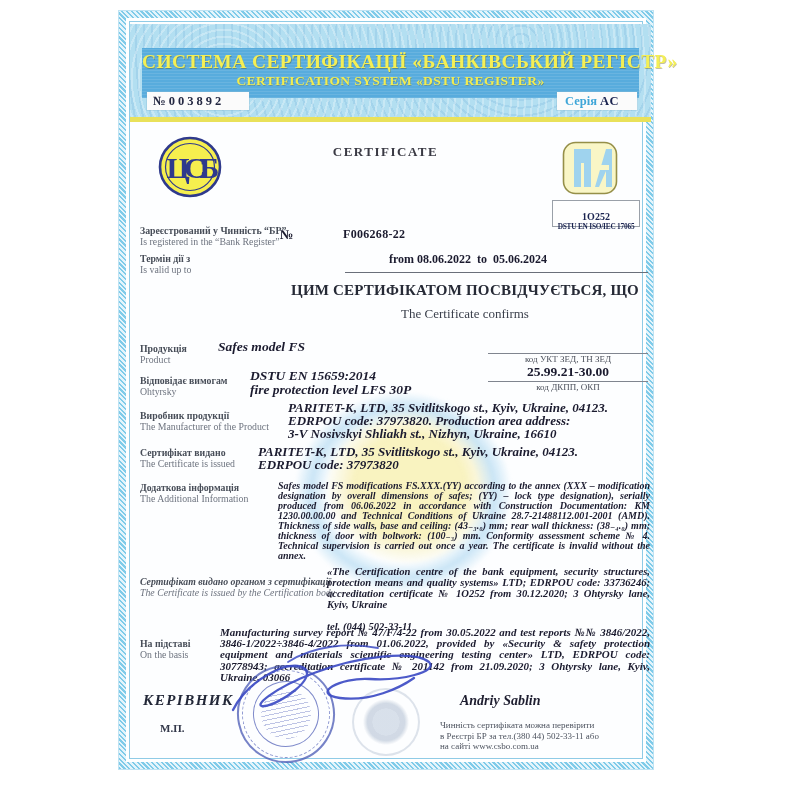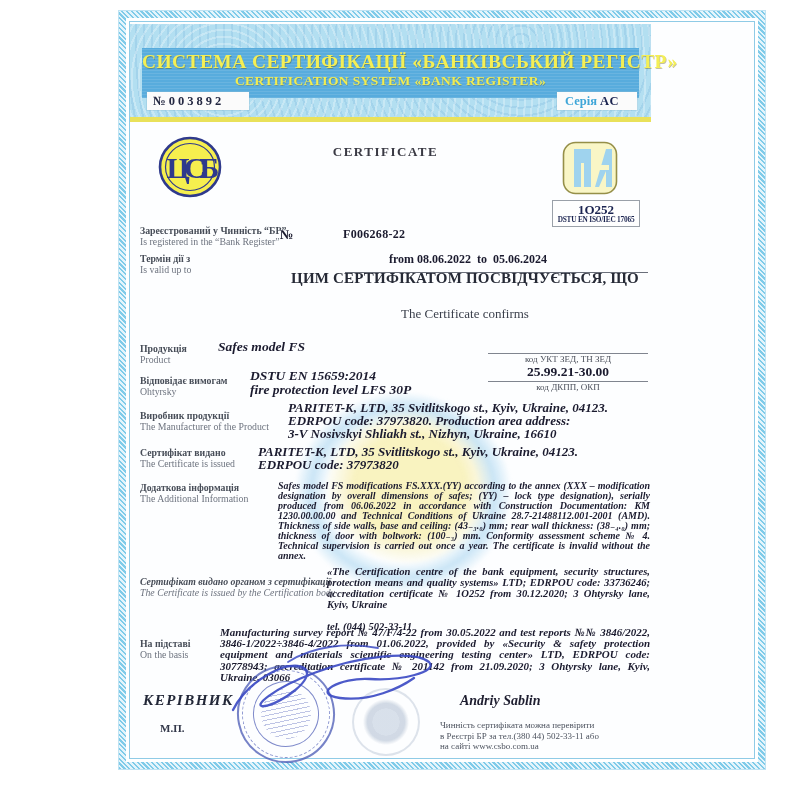--- a/index.html
+++ b/index.html
@@ -1,21 +1,21 @@
 <!DOCTYPE html>
 <html><head>
 <meta charset="utf-8">
 <style>
   html,body{margin:0;padding:0;}
   body{
     width:800px;height:800px;position:relative;background:#ffffff;
     font-family:"Liberation Serif","DejaVu Serif",serif;
     -webkit-font-smoothing:antialiased;
   }
-  .cert{position:absolute;left:118px;top:10px;width:648px;height:760px;}
+  .cert{position:absolute;left:118px;top:10px;width:536px;height:760px;}
   .cert-border{
     position:absolute;inset:0;
     background:repeating-linear-gradient(45deg,#7fcbe9 0 1.6px,#e4f4fb 1.6px 3.4px);
     border:1px solid #bfe3f3;
   }
   .cert-paper{position:absolute;inset:8px;background:#ffffff;}
   .cert-frame{position:absolute;inset:11px;border:1px solid #8fcbe6;background:#fdfeff;}
   .abs{position:absolute;}
   
   .band{
@@ -80,37 +80,37 @@
     white-space:pre-line;z-index:2;}
   .val-up{font-weight:bold;font-size:13px;color:#1b1b2f;z-index:2;}
   .para{font-weight:bold;font-style:italic;color:#1b1b2f;text-align:justify;z-index:2;}
   .codecap{font-size:9px;color:#4a4f5a;text-align:center;}
   .codeline{border-top:1px solid #80858f;}
   .statement-ua{font-weight:bold;font-size:15px;color:#262a36;letter-spacing:.2px;text-align:center;}
   .statement-en{font-size:13px;color:#3a3f4b;text-align:center;}
   .fineprint{font-size:9px;line-height:10.5px;color:#4c525e;white-space:pre-line;z-index:2;}
   .accbox{left:434px;top:190px;width:86px;height:25px;background:#fefefe;border:1px solid #9aa0a8;
     text-align:center;z-index:2;color:#1b2450;}
-  .accbox .c1{font-size:13px;font-weight:bold;line-height:11px;margin-top:3px;}
+  .accbox .c1{font-size:10px;font-weight:bold;line-height:11px;margin-top:10px;}
   .accbox .c2{font-size:7.3px;font-weight:bold;letter-spacing:-.2px;line-height:9px;white-space:nowrap;}
 </style>
 </head>
 <body>
 
 <div class="cert">
   <div class="cert-border"></div>
   <div class="cert-paper"></div>
   <div class="cert-frame"></div>
 
   <div class="abs watermark"></div>
 
   <div class="abs band">
     <div class="titleband">
       <div class="sys-ua">СИСТЕМА СЕРТИФІКАЦІЇ «БАНКІВСЬКИЙ РЕГІСТР»</div>
-      <div class="sys-en">CERTIFICATION SYSTEM «BANK REGISTER»</div>
+      <div class="sys-en">CERTIFICATION SYSTEM «DSTU REGISTER»</div>
     </div>
     <div class="numbox">
       <span>№</span>
       <span class="digits">003892</span>
     </div>
     <div class="serbox">
       <span class="ser-l">Серія</span>
       <span class="ser-v">АС</span>
     </div>
   </div>
@@ -150,21 +150,21 @@
   <div class="abs val-up" style="left:162px;top:217px;font-size:13.5px;">№</div>
   <div class="abs val-up" style="left:225px;top:217px;font-size:12px;letter-spacing:.3px;">F006268-22</div>
 
   <div class="abs lab" style="top:243px;">
     <div class="ua">Термін дії з</div>
     <div class="en">Is valid up to</div>
   </div>
   <div class="abs val-up" style="left:170px;top:242px;width:360px;text-align:center;font-size:12px;white-space:pre;">from 08.06.2022  to  05.06.2024</div>
   <div class="abs" style="left:227px;top:262px;width:303px;border-top:1.5px solid #6a6f7a;z-index:2;"></div>
 
-  <div class="abs statement-ua" style="left:160px;top:260px;width:374px;z-index:2;">ЦИМ СЕРТИФІКАТОМ ПОСВІДЧУЄТЬСЯ, ЩО</div>
+  <div class="abs statement-ua" style="left:160px;top:272px;width:374px;z-index:2;">ЦИМ СЕРТИФІКАТОМ ПОСВІДЧУЄТЬСЯ, ЩО</div>
   <div class="abs statement-en" style="left:160px;top:296px;width:374px;z-index:2;">The Certificate confirms</div>
 
   <div class="abs lab" style="top:333px;">
     <div class="ua">Продукція</div>
     <div class="en">Product</div>
   </div>
   <div class="abs val" style="left:100px;top:331px;font-size:13.5px;">Safes model FS</div>
   <div class="abs" style="left:370px;top:343px;width:160px;z-index:2;">
     <div class="codeline"></div>
     <div class="codecap">код УКТ ЗЕД, ТН ЗЕД</div>

